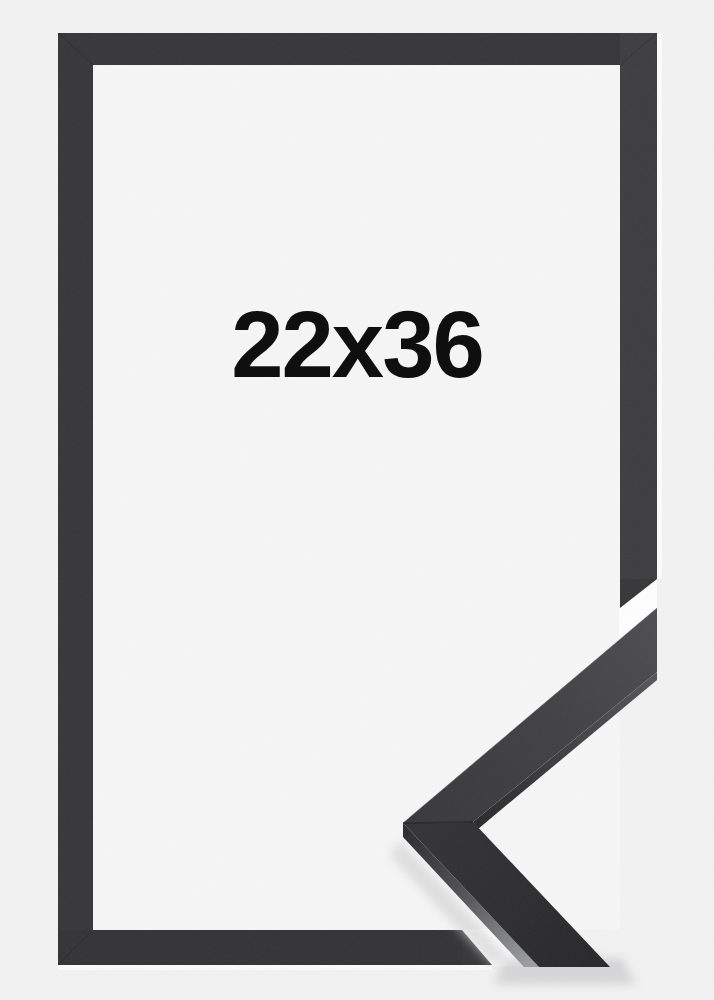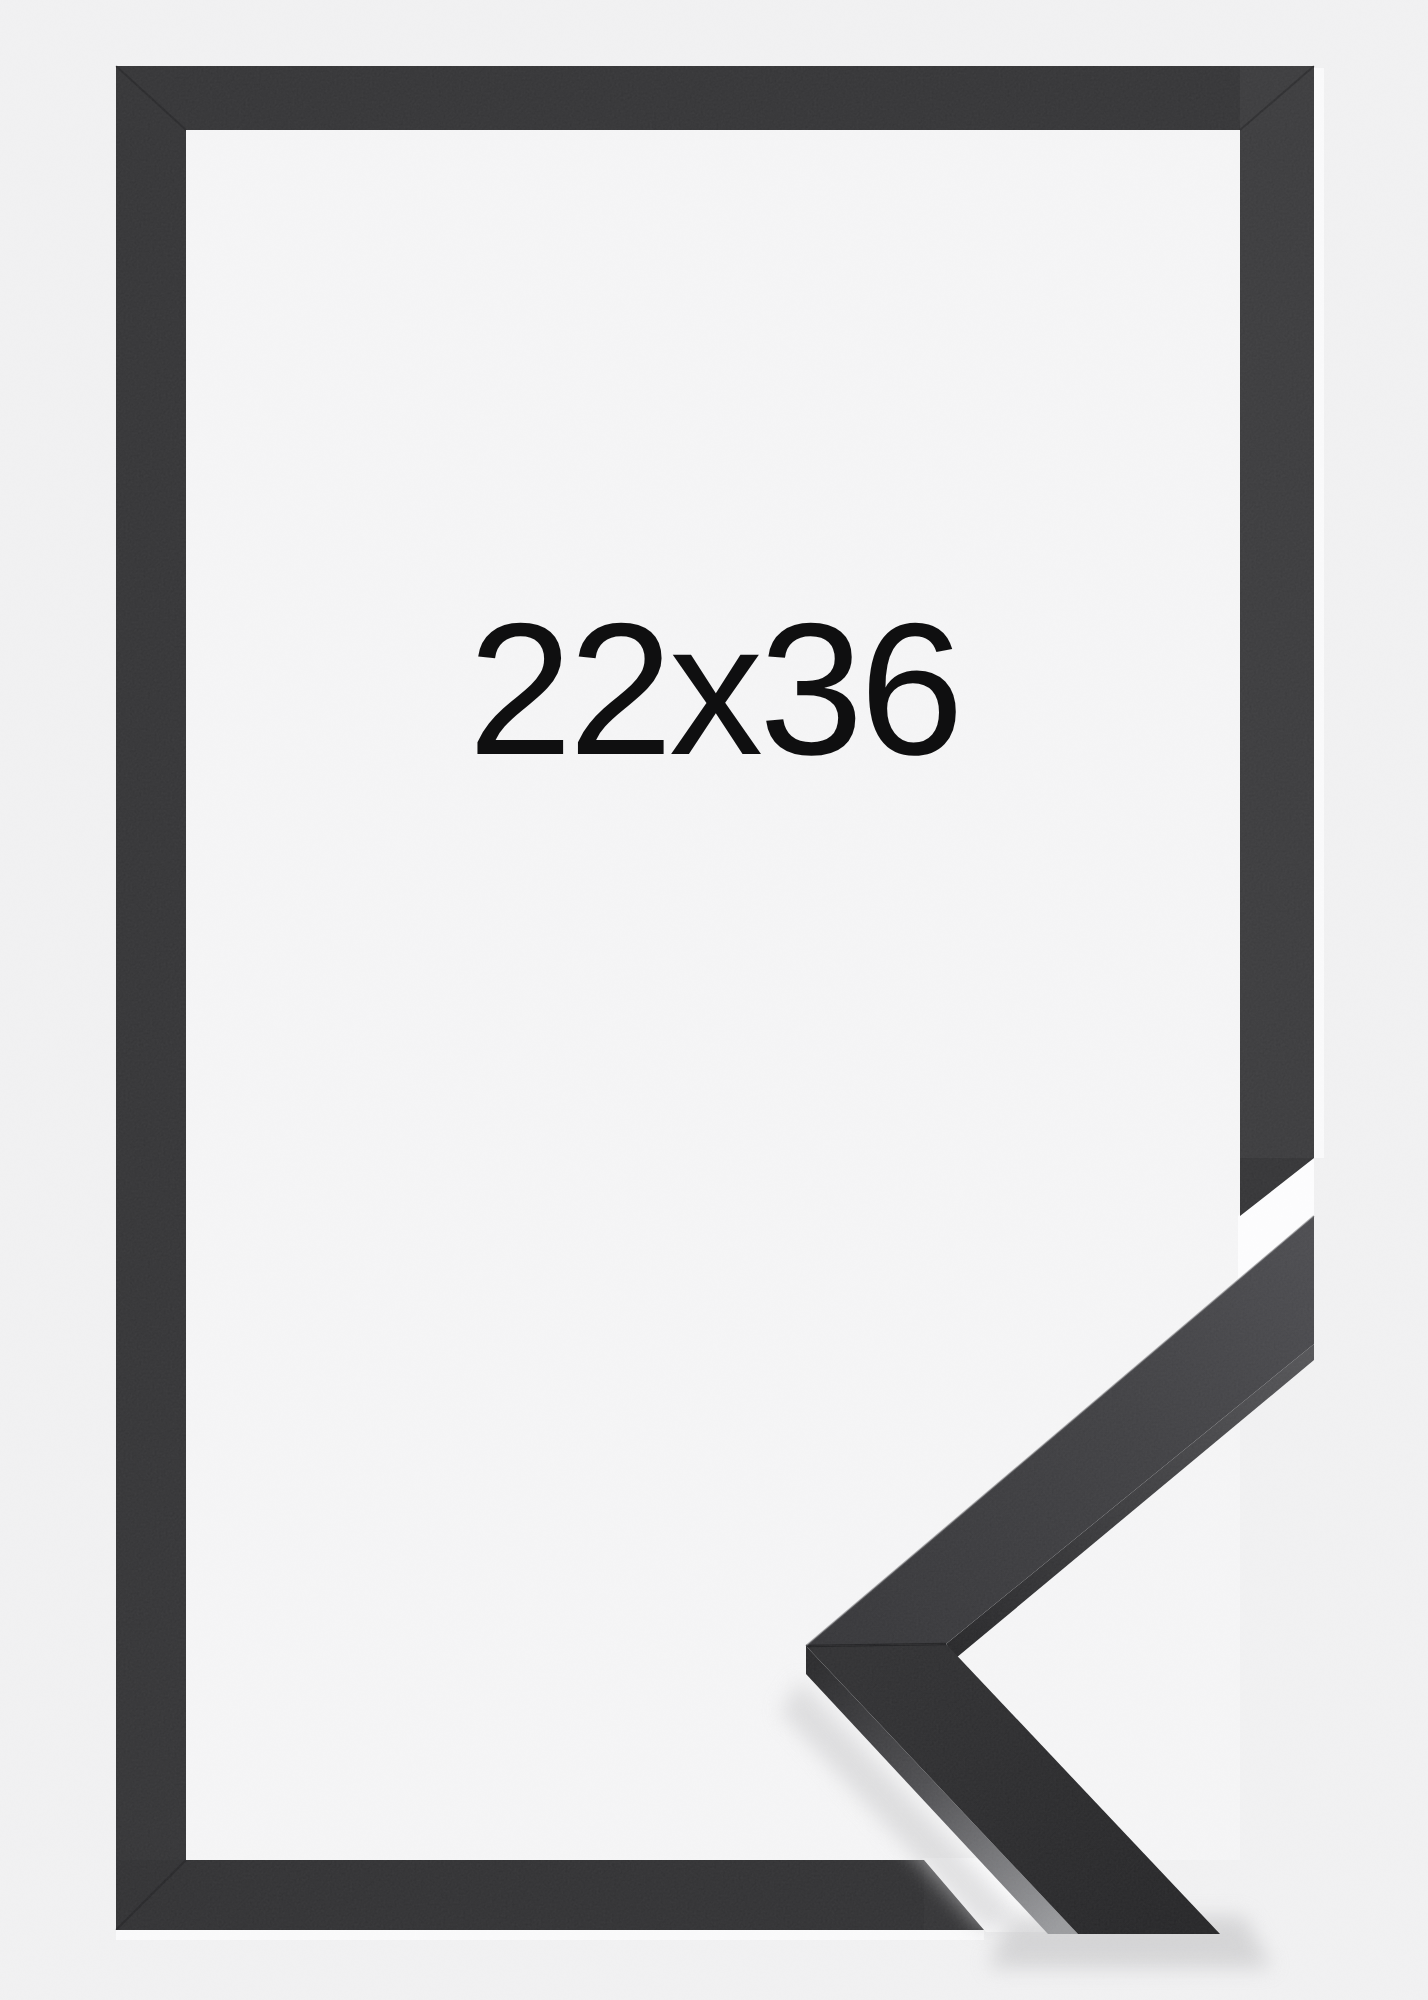--- a/index.html
+++ b/index.html
@@ -12,21 +12,21 @@
   }
   .stage svg { position: absolute; inset: 0; display: block; }
   .size-label {
     position: absolute;
     top: 298px;
     left: 0;
     width: 714px;
     text-align: center;
     font-size: 94px;
     line-height: 94px;
-    font-weight: 400;
+    font-weight: 700;
     letter-spacing: -2px;
     color: #0f0f10;
     user-select: none;
   }
 </style>
 </head>
 <body>
 
 <div class="stage">
 

